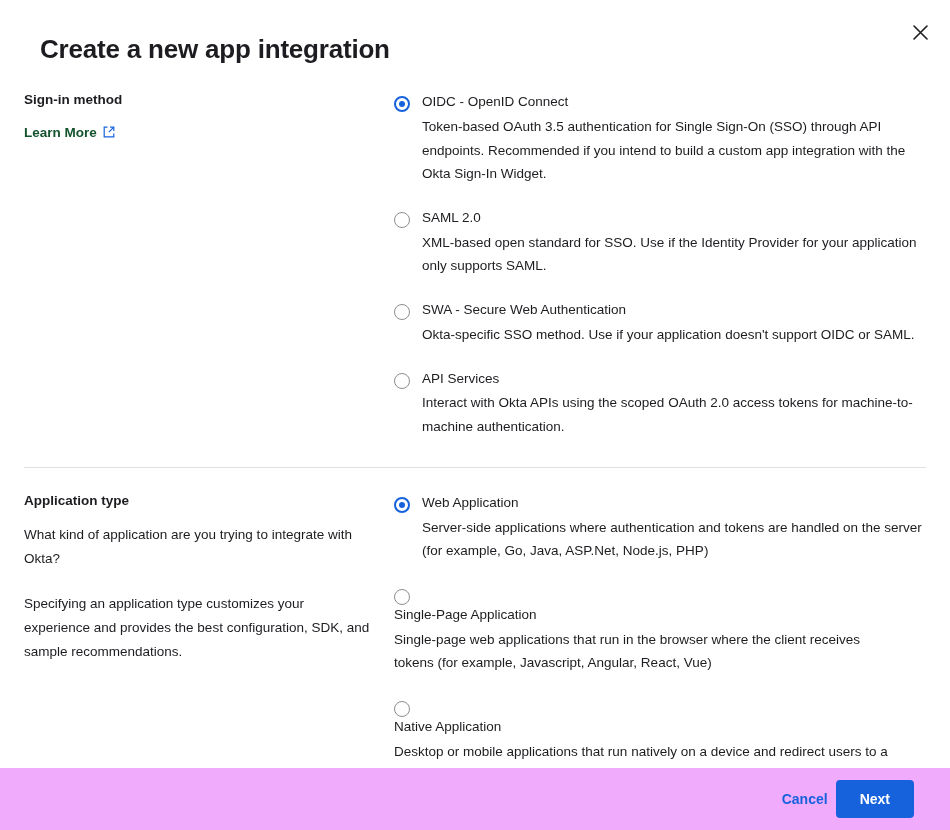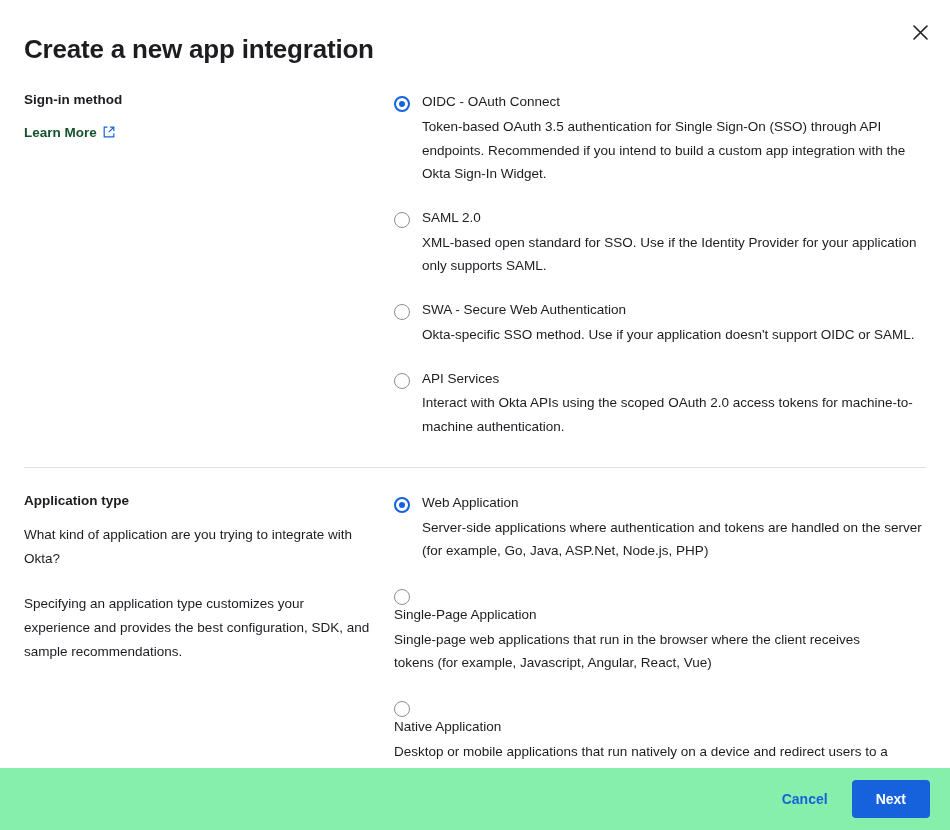--- a/index.html
+++ b/index.html
@@ -33,21 +33,21 @@
     font-size: 20px;
     line-height: 1;
     cursor: pointer;
     display: flex;
     align-items: center;
     justify-content: center;
     padding: 0;
   }
   .title {
     margin: 0;
-    padding: 34px 0 0 24px;
+    padding: 34px 0 0 40px;
     font-size: 26px;
     font-weight: bold;
     letter-spacing: -0.2px;
     color: #1d1d21;
   }
   .section {
     display: flex;
     padding: 0 24px;
   }
   .section-left {
@@ -155,23 +155,23 @@
   }
   .footer {
     position: absolute;
     left: 0;
     right: 0;
     bottom: 0;
     height: 62px;
     display: flex;
     align-items: center;
     justify-content: flex-end;
-    gap: 18px;
-    padding: 0 20px;
-    background: #86efac;
+    gap: 2px;
+    padding: 0 36px;
+    background: #f0abfc;
   }
   .btn-cancel {
     border: none;
     background: transparent;
     color: #1662dd;
     font-size: 14px;
     font-weight: bold;
     font-family: "Liberation Sans", sans-serif;
     cursor: pointer;
     padding: 8px 6px;
@@ -213,21 +213,21 @@
             <path d="M10.6 1.4 L5.8 6.2" stroke="#1662dd" stroke-width="1.2" fill="none"></path>
           </svg>
         </span>
       </a>
     </div>
     <div class="section-right">
 
       <div class="option">
         <span class="radio selected"></span>
         <div class="option-body">
-          <div class="option-title">OIDC - OAuth Connect</div>
+          <div class="option-title">OIDC - OpenID Connect</div>
           <div class="option-desc">Token-based OAuth 3.5 authentication for Single Sign-On (SSO) through API endpoints. Recommended if you intend to build a custom app integration with the Okta Sign-In Widget.</div>
         </div>
       </div>
 
       <div class="option" style="margin-top:22px;">
         <span class="radio"></span>
         <div class="option-body">
           <div class="option-title">SAML 2.0</div>
           <div class="option-desc">XML-based open standard for SSO. Use if the Identity Provider for your application only supports SAML.</div>
         </div>

